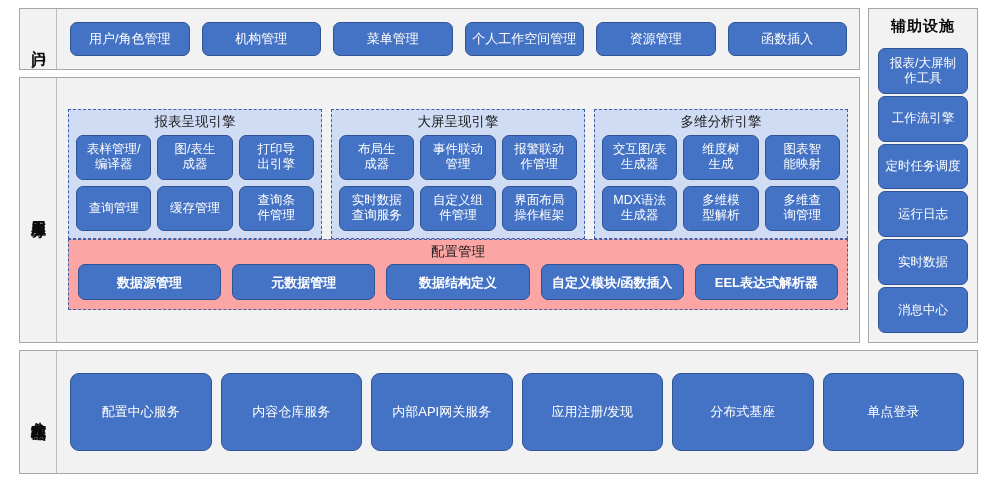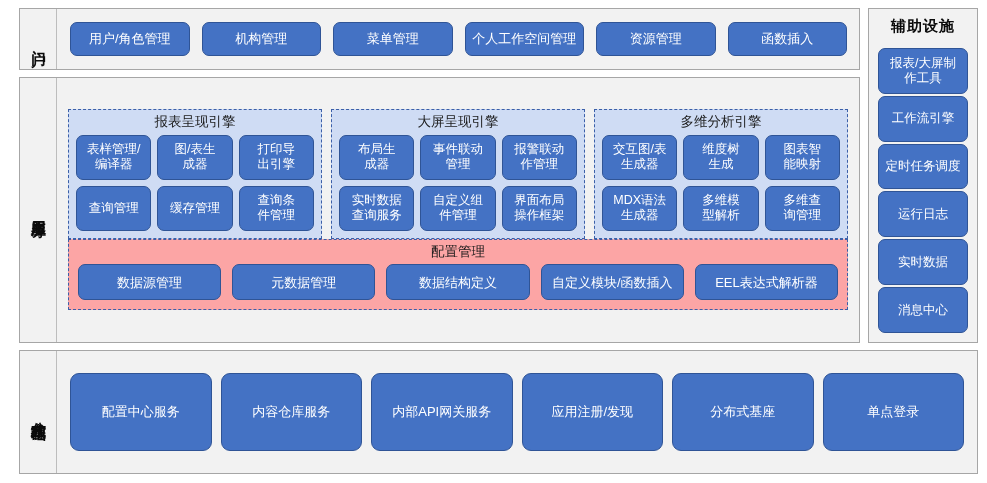--- a/index.html
+++ b/index.html
@@ -154,20 +154,21 @@
   }
   .config-row {
     display: flex;
     flex-direction: row;
     gap: 11px;
   }
   .config-row .node {
     flex: 1 1 0;
     height: 36px;
     font-size: 13px;
+    font-weight: bold;
   }
 
   
   #aux-section {
     flex: 0 0 auto;
     width: 110px;
     flex-direction: column;
     padding: 7px 9px 9px 9px;
     gap: 6px;
     align-items: stretch;

